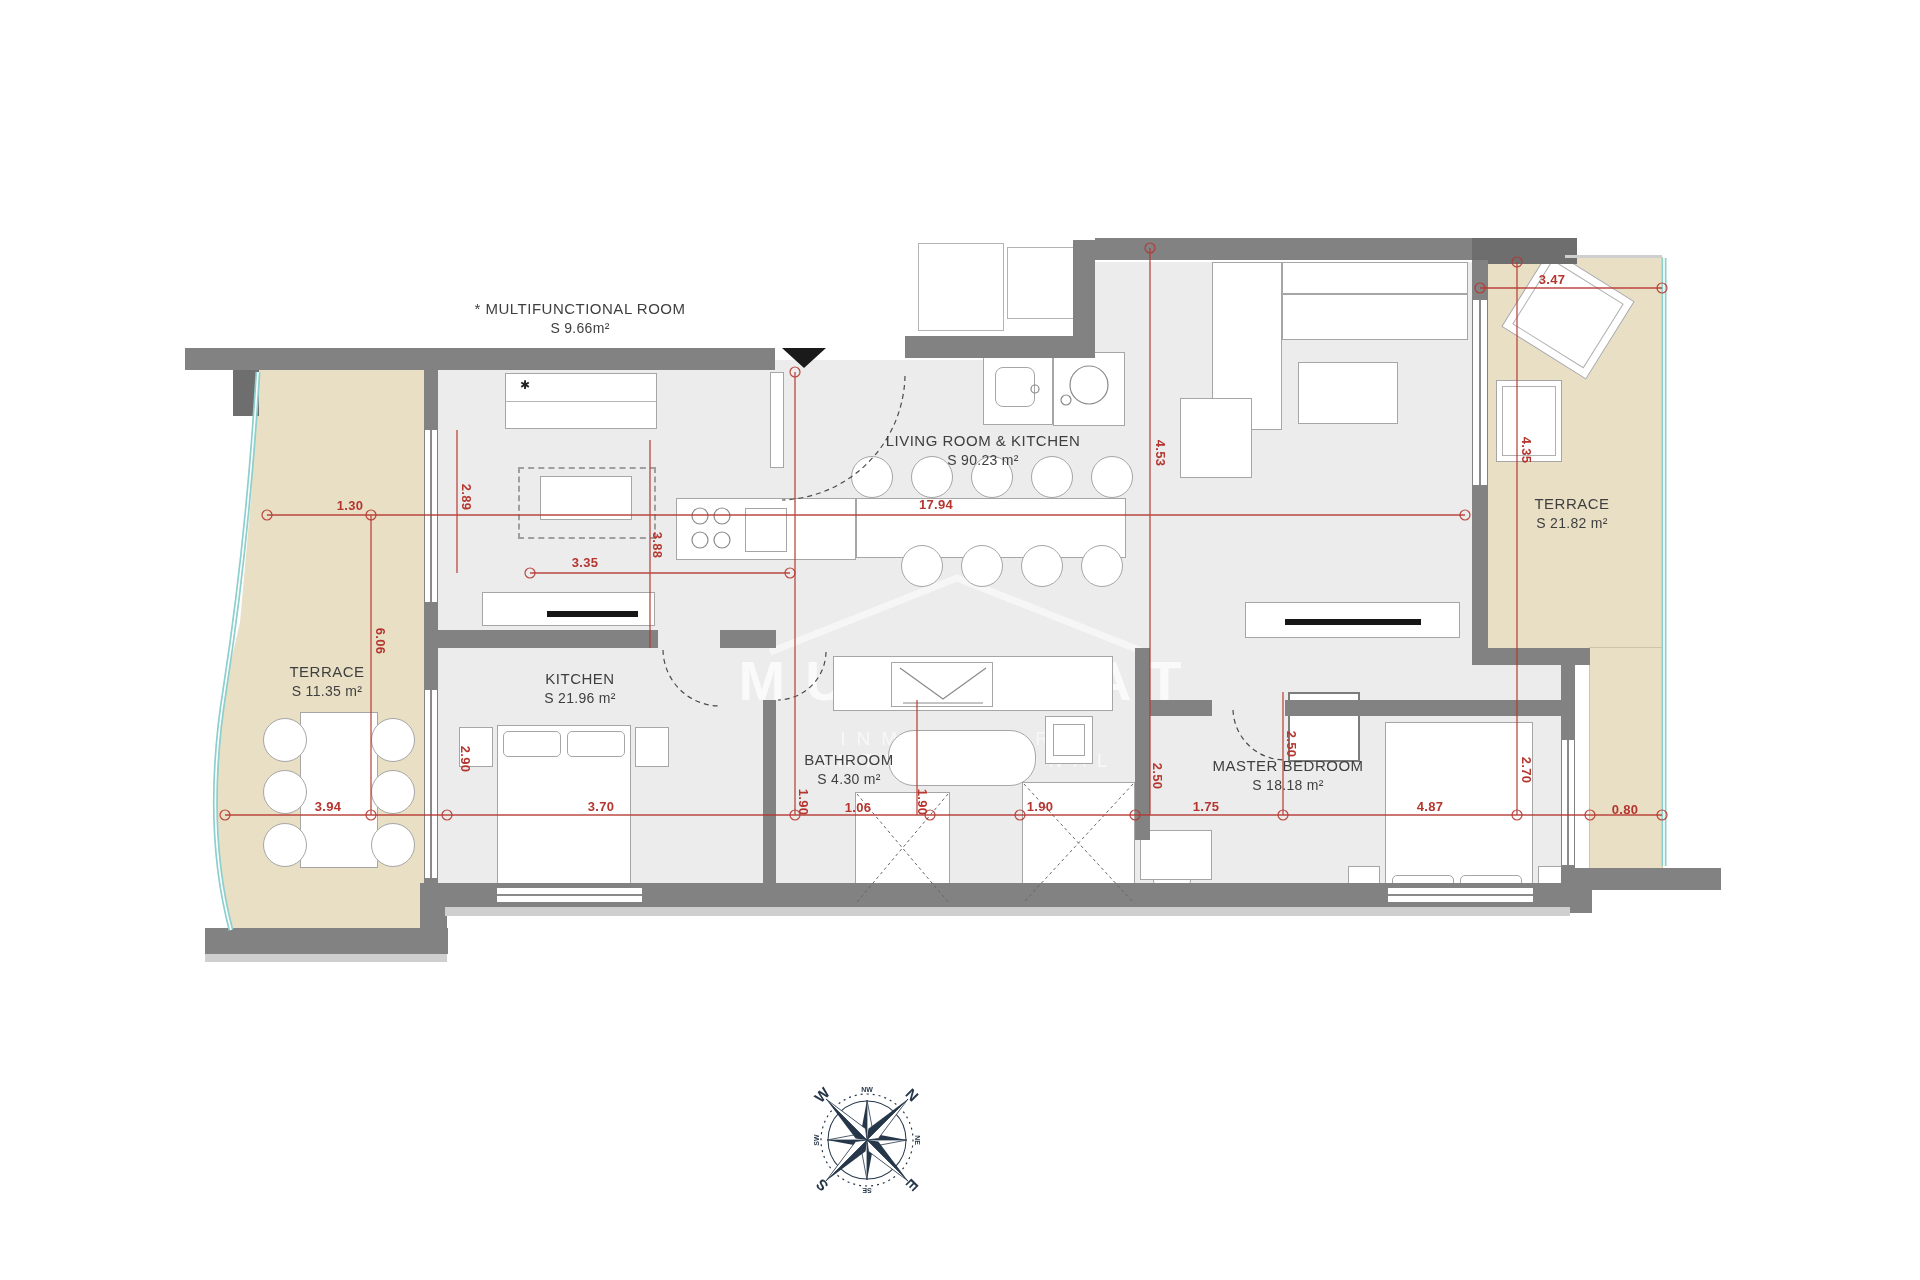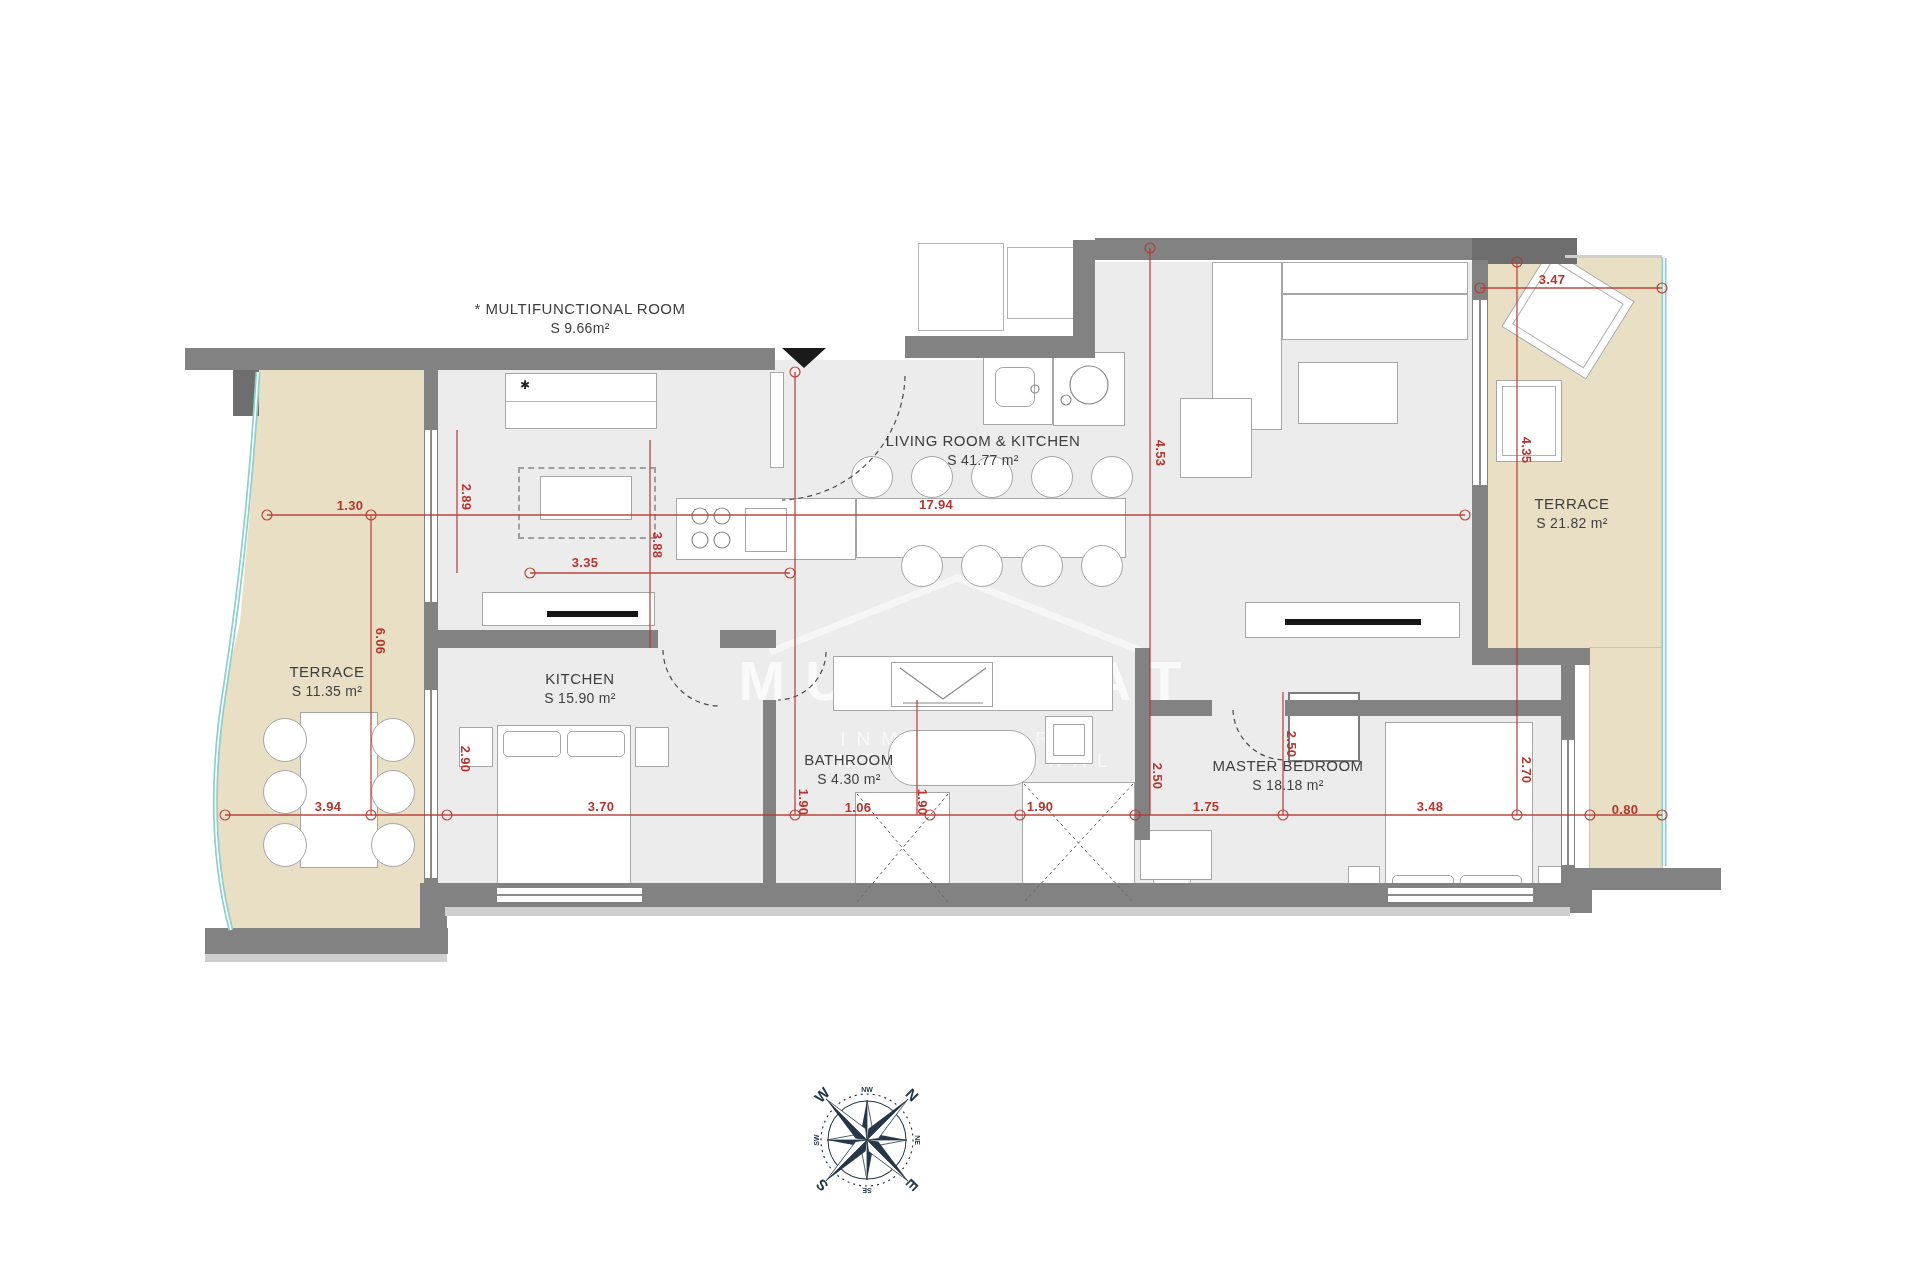--- a/index.html
+++ b/index.html
@@ -251,43 +251,43 @@
   <div class="dim v" style="left:465px;top:759px">2.90</div>
   <div class="dim" style="left:328px;top:806px">3.94</div>
   <div class="dim" style="left:601px;top:806px">3.70</div>
   <div class="dim v" style="left:803px;top:802px">1.90</div>
   <div class="dim" style="left:858px;top:807px">1.06</div>
   <div class="dim v" style="left:922px;top:802px">1.90</div>
   <div class="dim" style="left:1040px;top:806px">1.90</div>
   <div class="dim v" style="left:1157px;top:776px">2.50</div>
   <div class="dim" style="left:1206px;top:806px">1.75</div>
   <div class="dim v" style="left:1291px;top:744px">2.50</div>
-  <div class="dim" style="left:1430px;top:806px">3.48</div>
+  <div class="dim" style="left:1430px;top:806px">4.87</div>
   <div class="dim v" style="left:1526px;top:770px">2.70</div>
   <div class="dim" style="left:1625px;top:809px">0.80</div>
 
   <div class="roomlabel" style="left:580px;top:318px">
     <div>* MULTIFUNCTIONAL ROOM</div>
     <div class="area">S 9.66m²</div>
   </div>
   <div class="roomlabel" style="left:983px;top:450px">
     <div>LIVING ROOM &amp; KITCHEN</div>
-    <div class="area">S 41.77 m²</div>
+    <div class="area">S 90.23 m²</div>
   </div>
   <div class="roomlabel" style="left:1572px;top:513px">
     <div>TERRACE</div>
     <div class="area">S 21.82 m²</div>
   </div>
   <div class="roomlabel" style="left:327px;top:681px">
     <div>TERRACE</div>
     <div class="area">S 11.35 m²</div>
   </div>
   <div class="roomlabel" style="left:580px;top:688px">
     <div>KITCHEN</div>
-    <div class="area">S 15.90 m²</div>
+    <div class="area">S 21.96 m²</div>
   </div>
   <div class="roomlabel" style="left:849px;top:769px">
     <div>BATHROOM</div>
     <div class="area">S 4.30 m²</div>
   </div>
   <div class="roomlabel" style="left:1288px;top:775px">
     <div>MASTER BEDROOM</div>
     <div class="area">S 18.18 m²</div>
   </div>
 

